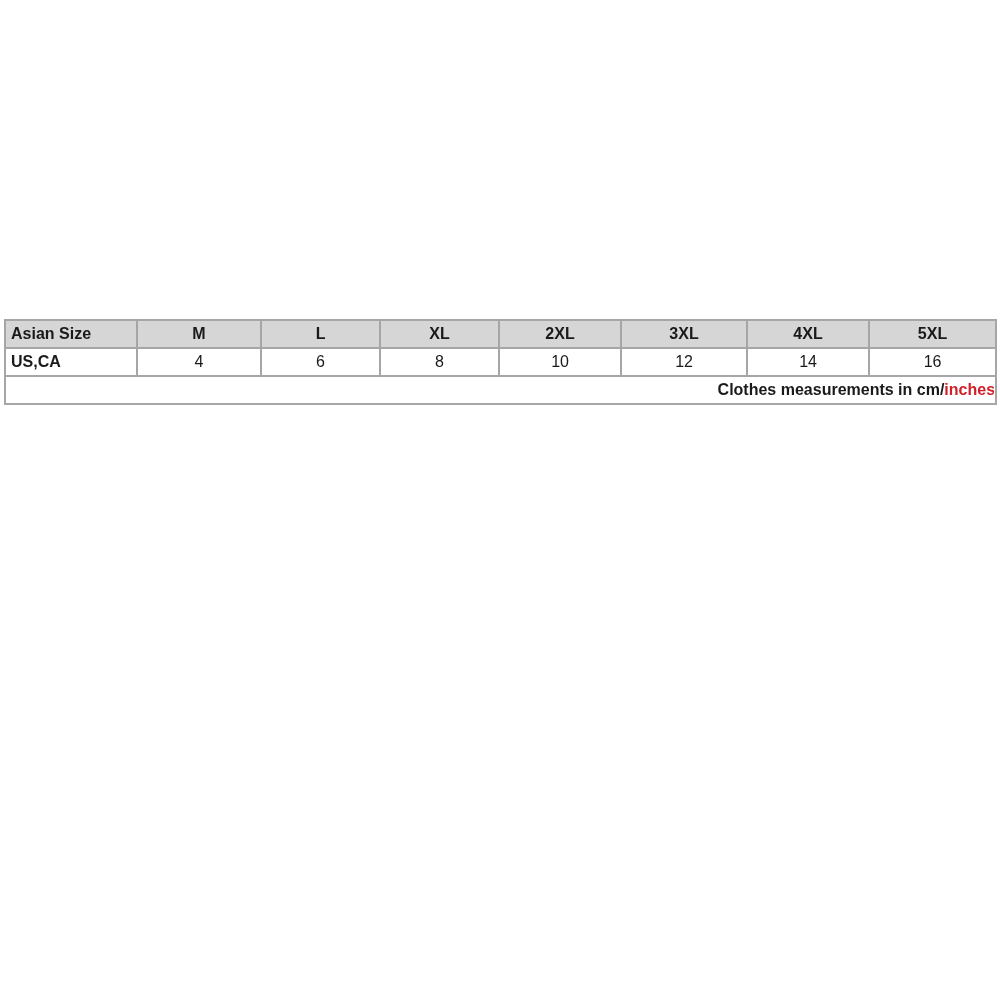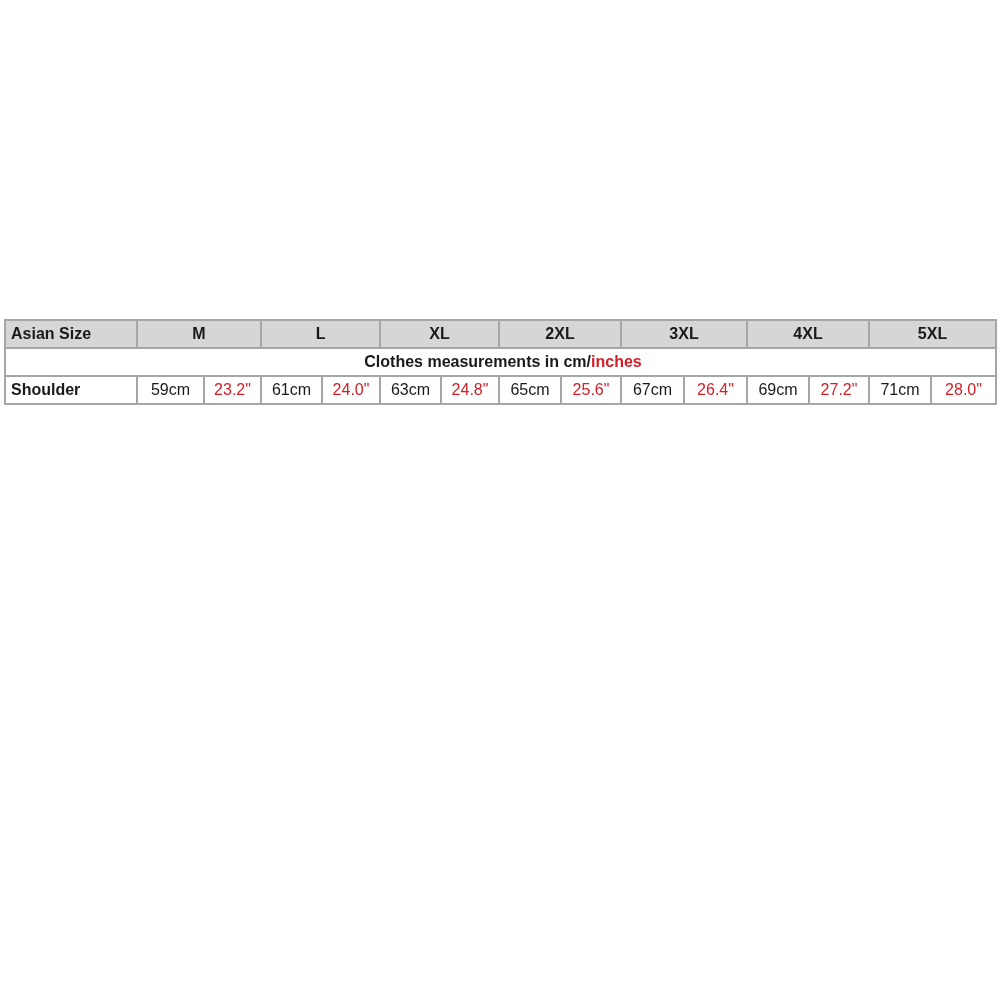--- a/index.html
+++ b/index.html
@@ -19,21 +19,21 @@
     border: 2px solid #a6a6a6;
     height: 26px;
     padding: 0;
     text-align: center;
     vertical-align: middle;
     white-space: nowrap;
     overflow: hidden;
   }
   .size-table tr.header td { background: #d6d6d6; font-weight: bold; }
   .size-table td.label { text-align: left; padding-left: 5px; font-weight: bold; }
-  .size-table td.section { text-align: center; padding-left: 5px; font-weight: bold; border-radius: 13px; }
+  .size-table td.section { text-align: right; padding-left: 5px; font-weight: bold; border-radius: 13px; }
   .red { color: #d0202a; }
 </style>
 </head>
 <body>
 
 <table class="size-table">
   <colgroup>
     <col style="width:132px">
     <col style="width:67px">
       <col style="width:57px">
@@ -55,36 +55,29 @@
       <td class="label">Asian Size</td>
       <td colspan="2">M</td>
       <td colspan="2">L</td>
       <td colspan="2">XL</td>
       <td colspan="2">2XL</td>
       <td colspan="2">3XL</td>
       <td colspan="2">4XL</td>
       <td colspan="2">5XL</td>
     </tr>
 
+    <tr>
+      <td class="label">US,CA</td>
+      <td colspan="2">4</td>
+      <td colspan="2">6</td>
+      <td colspan="2">8</td>
+      <td colspan="2">10</td>
+      <td colspan="2">12</td>
+      <td colspan="2">14</td>
+      <td colspan="2">16</td>
+    </tr>
 
     <tr>
       <td colspan="15" class="section"><span>Clothes measurements in cm/</span><span class="red">inches</span></td>
     </tr>
 
-    <tr>
-      <td class="label">Shoulder</td>
-      <td>59cm</td>
-      <td class="red">23.2"</td>
-      <td>61cm</td>
-      <td class="red">24.0"</td>
-      <td>63cm</td>
-      <td class="red">24.8"</td>
-      <td>65cm</td>
-      <td class="red">25.6"</td>
-      <td>67cm</td>
-      <td class="red">26.4"</td>
-      <td>69cm</td>
-      <td class="red">27.2"</td>
-      <td>71cm</td>
-      <td class="red">28.0"</td>
-    </tr>
   </tbody>
 </table>
 
 </body></html>

